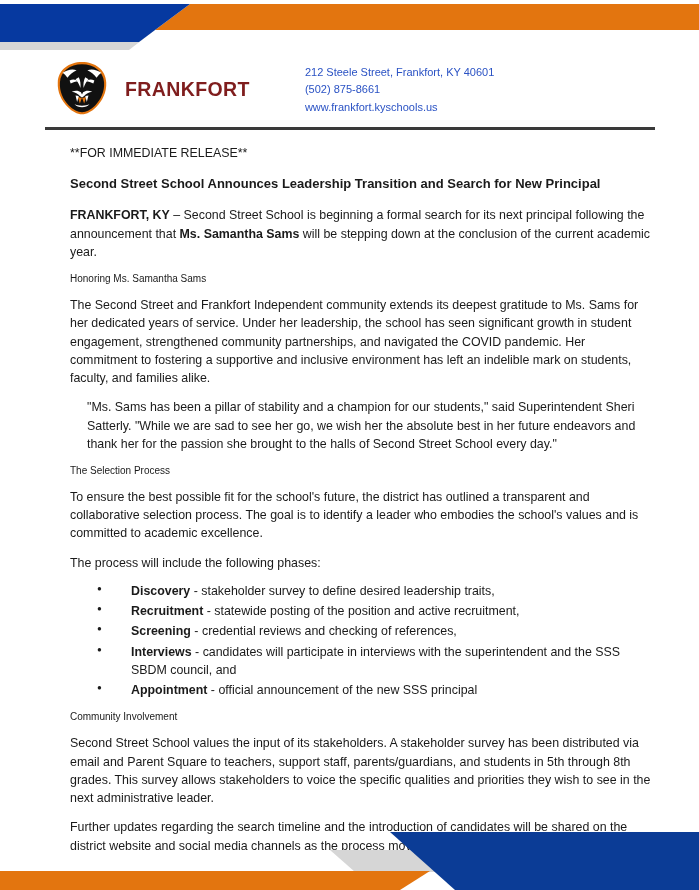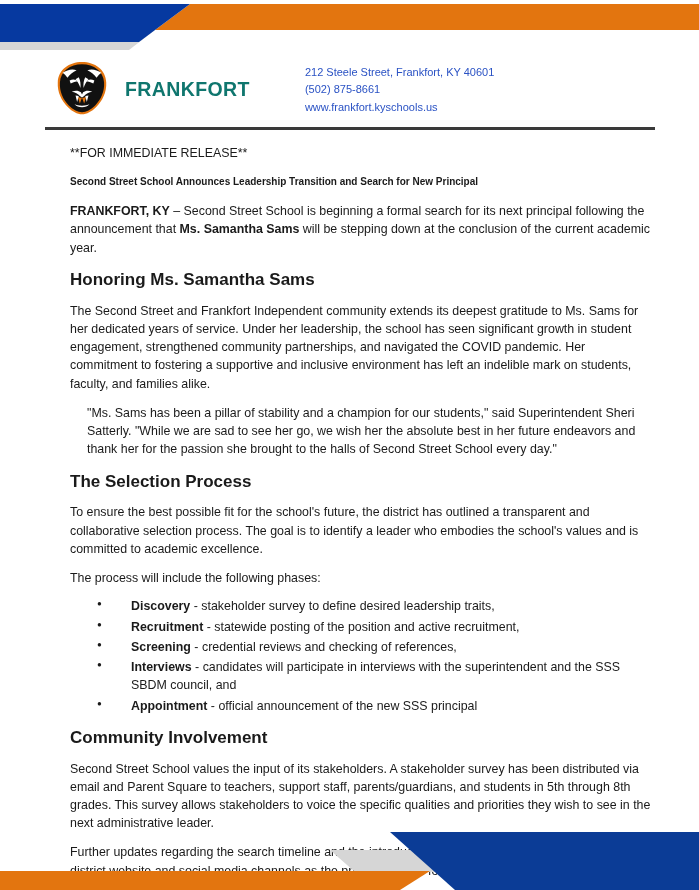--- a/index.html
+++ b/index.html
@@ -85,21 +85,21 @@
     padding-left: 55px;
     height: 62px;
   }
   .logo-mark {
     width: 54px;
     height: 56px;
     flex: 0 0 54px;
   }
   .org-name {
     margin-left: 16px;
-    color: #0f766e;
+    color: #7f1d1d;
     font-weight: bold;
     font-size: 19.5px;
     letter-spacing: 0.4px;
     line-height: 1.28;
   }
   .org-name div { white-space: nowrap; }
 
   .contact {
     margin-left: 55px;
     color: #2A52C4;
@@ -128,28 +128,28 @@
     line-height: 1.47;
     color: #1a1a1a;
   }
   .content p { margin: 0 0 11px 0; }
   .content p.tight { margin-bottom: 10px; }
 
   .release-line {
     margin-bottom: 13px !important;
   }
   h2.doc-head {
-    font-size: 10px;
+    font-size: 13px;
     font-weight: bold;
     margin: 0 0 13px 0;
     line-height: 1.4;
   }
   h3.sec-head {
-    font-size: 17px;
-    font-weight: bold;
+    font-size: 10px;
+    font-weight: normal;
     margin: 0 0 10px 0;
     line-height: 1.4;
   }
   h3.sec-head.spaced { margin-top: 10px; }
 
   .quote-block {
     margin: 0 0 11px 0;
     padding-left: 17px;
   }
   .quote-block p { margin: 0; }

